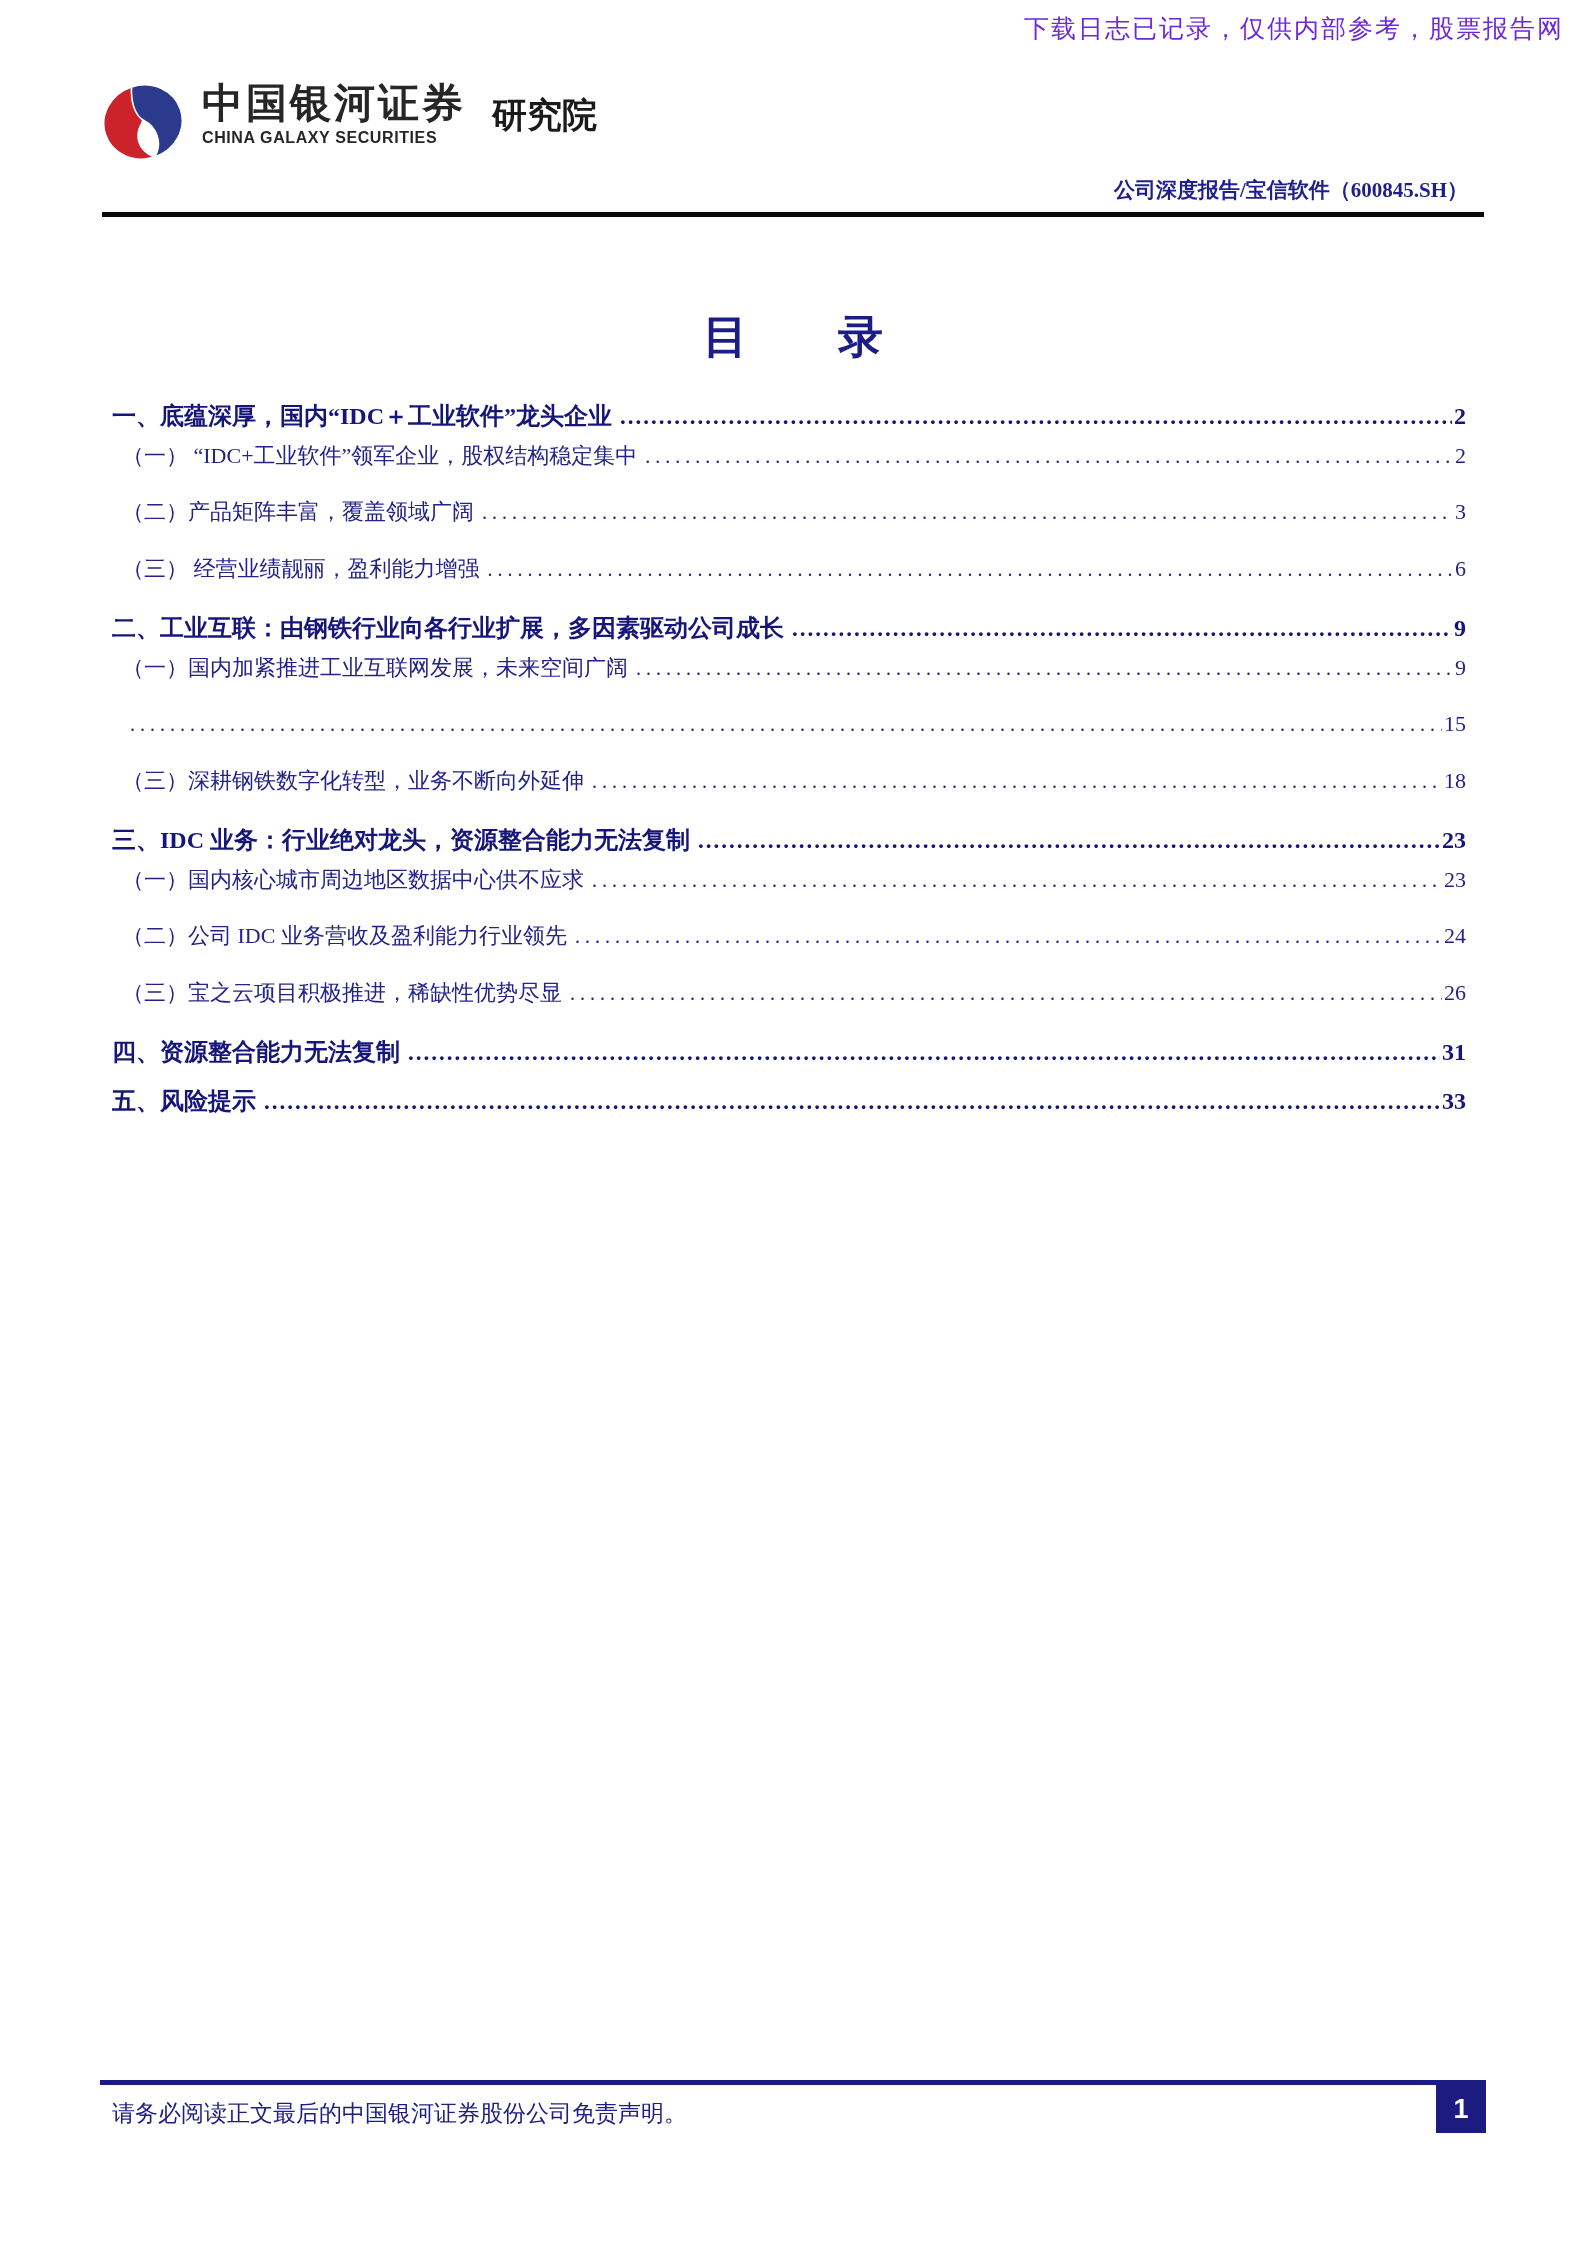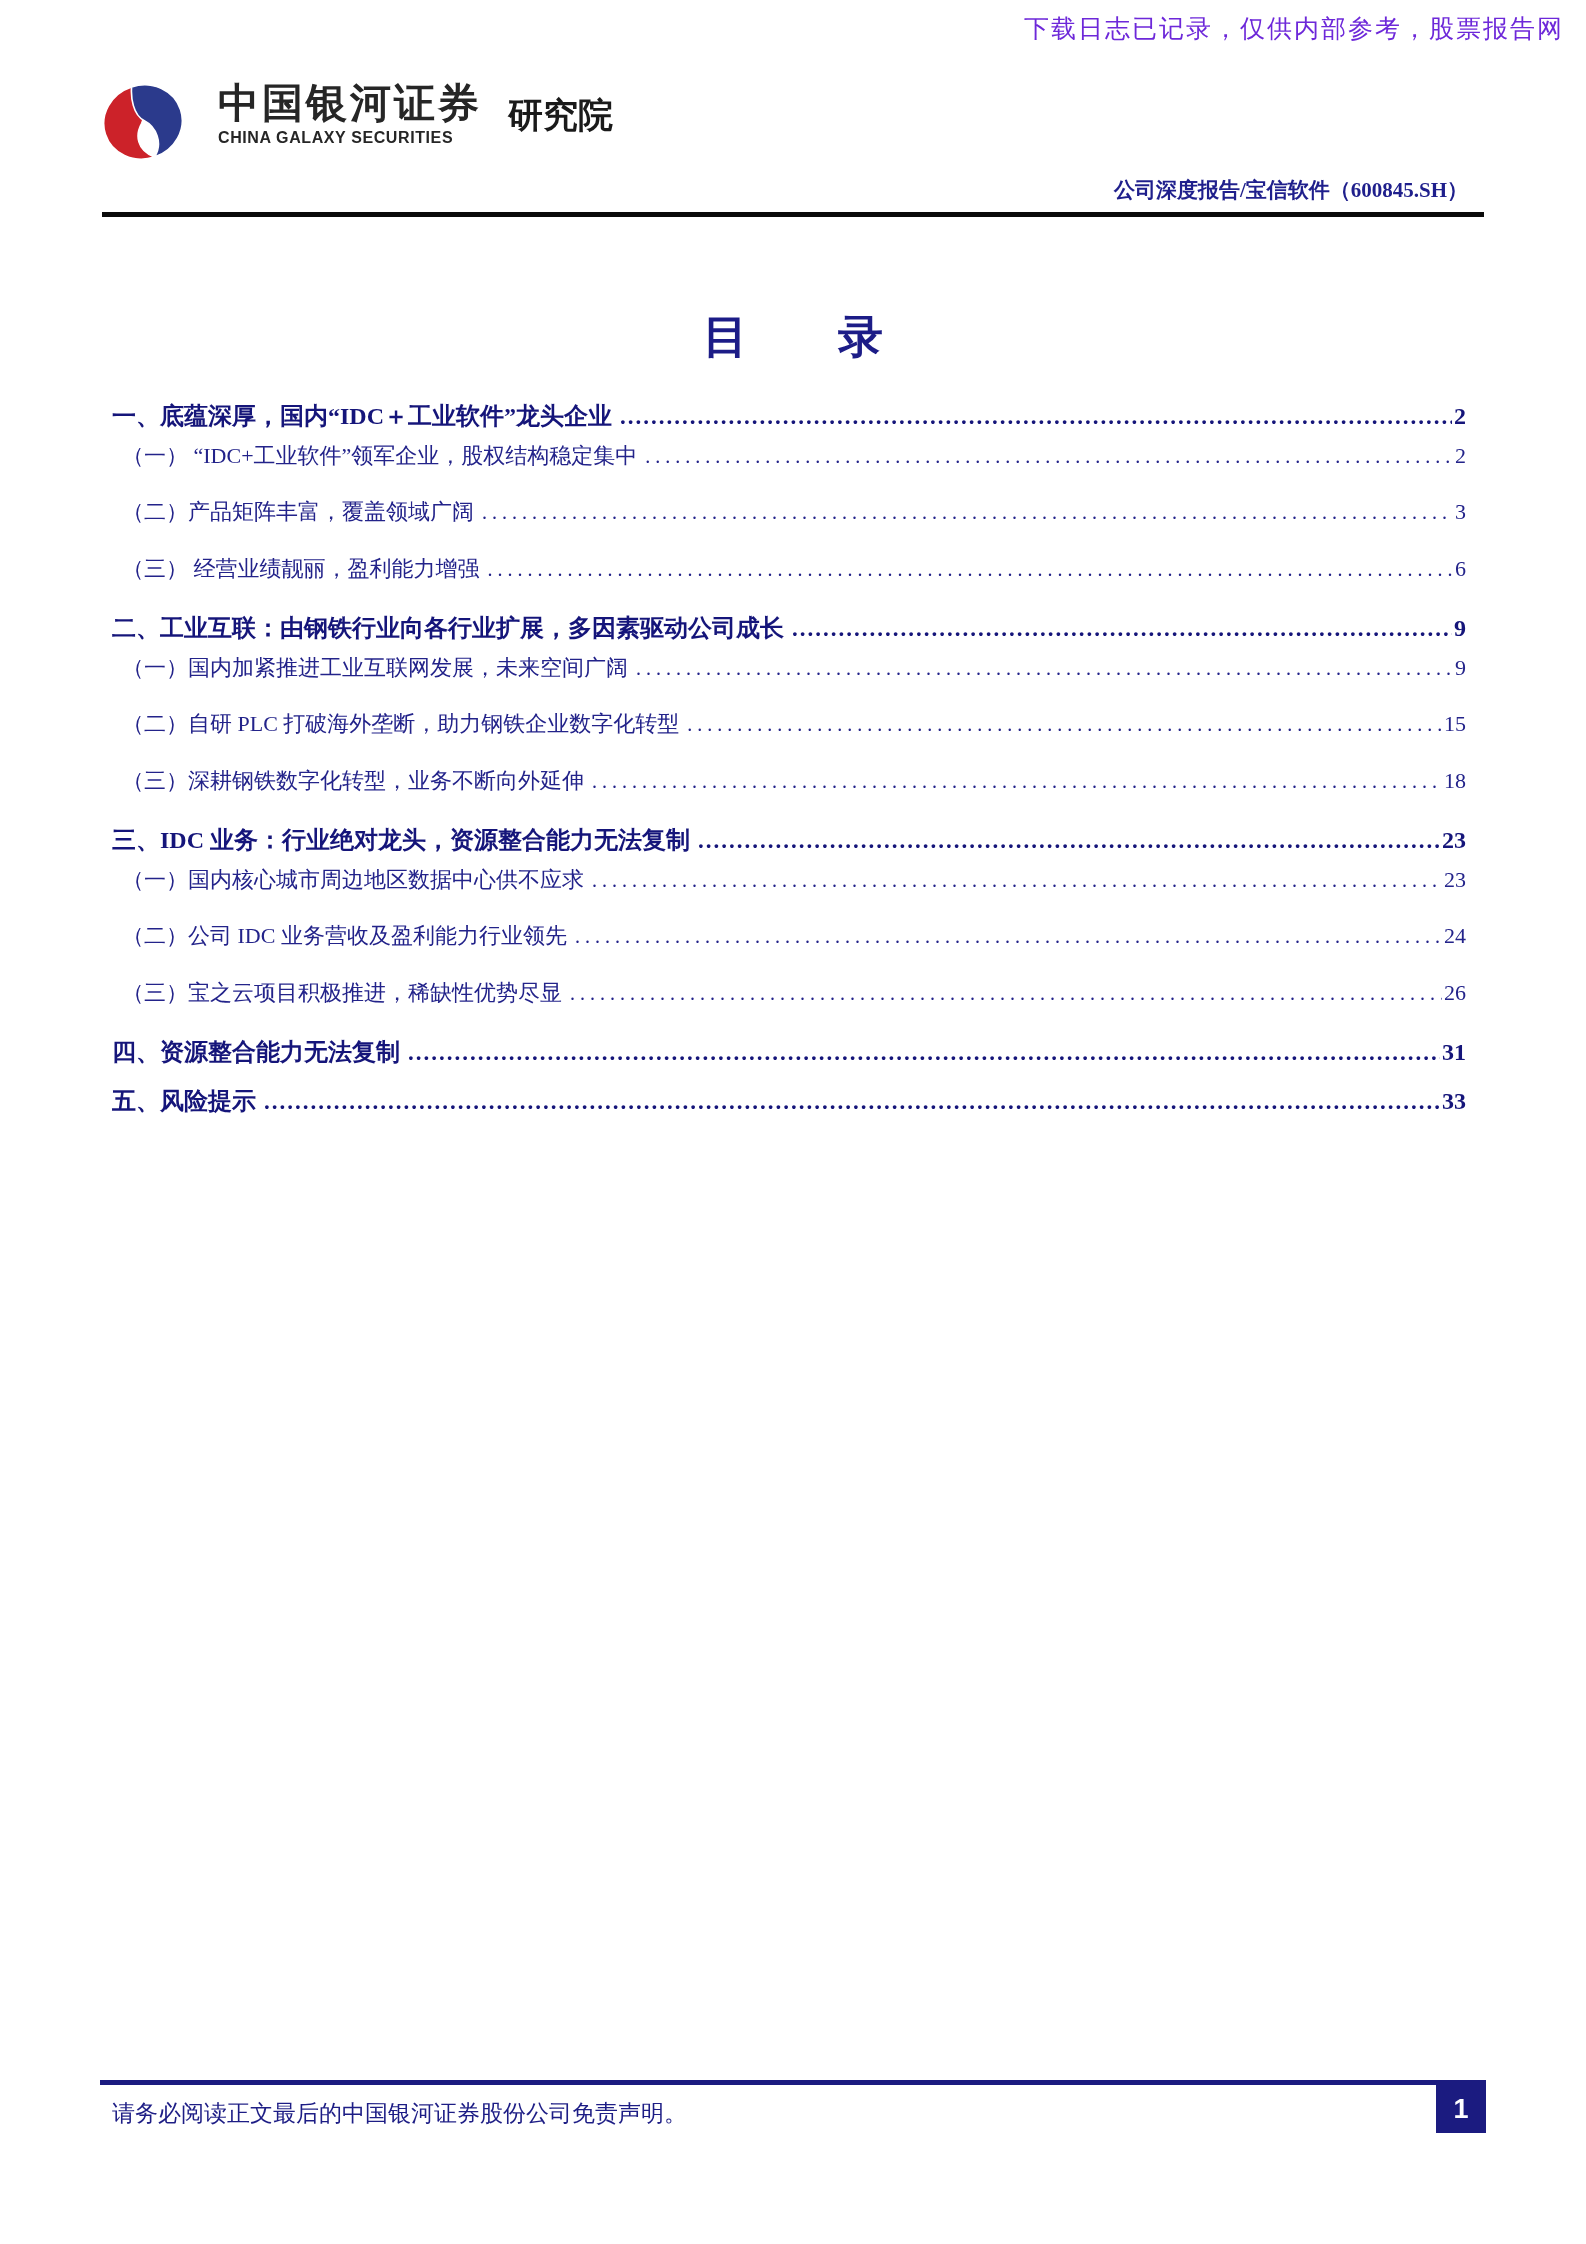--- a/index.html
+++ b/index.html
@@ -33,21 +33,21 @@
     border-bottom: 5px solid #0a0a0a;
   }
   .logo-wrap {
     position: absolute;
     left: 0;
     top: 80px;
     display: flex;
     align-items: flex-start;
   }
   .logo-mark { width: 82px; height: 84px; flex: 0 0 auto; }
-  .logo-text { margin-left: 34px; font-family: "Liberation Sans", "DejaVu Sans", sans-serif; }
+  .logo-text { margin-left: 18px; font-family: "Liberation Sans", "DejaVu Sans", sans-serif; }
   .logo-cn {
     font-size: 41px;
     font-weight: bold;
     color: #262626;
     letter-spacing: 3px;
     line-height: 1.15;
     white-space: nowrap;
   }
   .logo-en {
     font-size: 16px;
@@ -218,21 +218,20 @@
       <span class="toc-label">二、工业互联：由钢铁行业向各行业扩展，多因素驱动公司成长</span>
       <span class="toc-leader"></span>
       <span class="toc-page">9</span>
     </div>
     <div class="toc-row level2">
       <span class="toc-label">（一）国内加紧推进工业互联网发展，未来空间广阔</span>
       <span class="toc-leader"></span>
       <span class="toc-page">9</span>
     </div>
     <div class="toc-row level2">
-      <span class="toc-label">（二）自研 PLC 打破海外垄断，助力钢铁企业数字化转型</span>
       <span class="toc-leader"></span>
       <span class="toc-page">15</span>
     </div>
     <div class="toc-row level2">
       <span class="toc-label">（三）深耕钢铁数字化转型，业务不断向外延伸</span>
       <span class="toc-leader"></span>
       <span class="toc-page">18</span>
     </div>
 
     <div class="toc-row level1">

